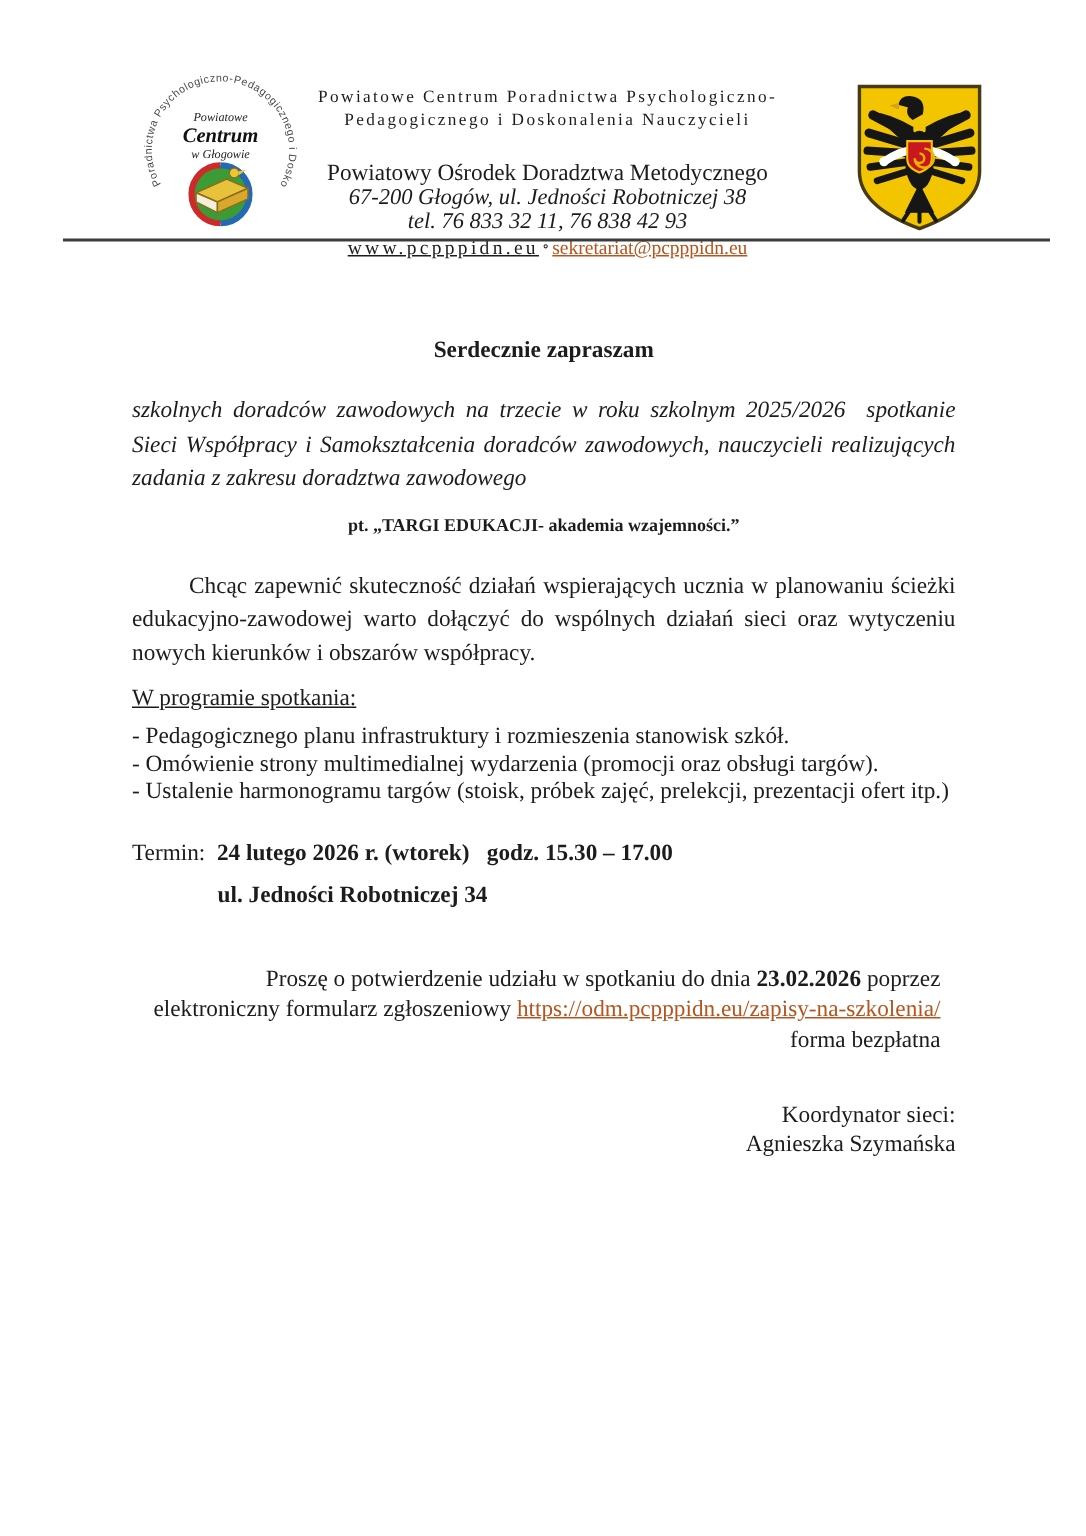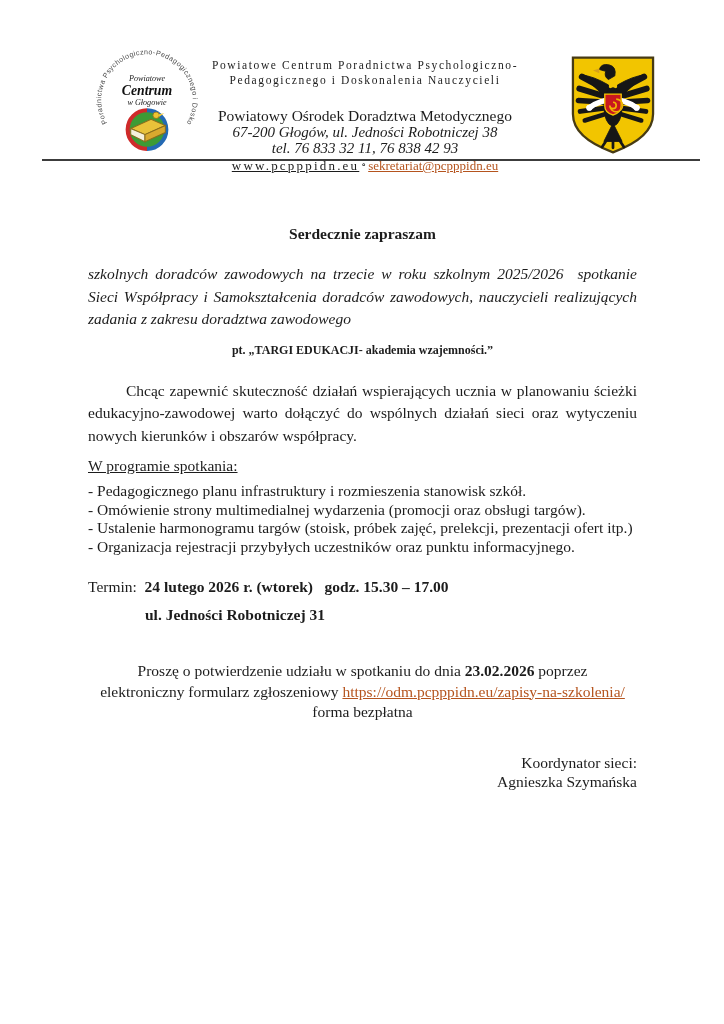--- a/index.html
+++ b/index.html
@@ -32,21 +32,21 @@
   .event-title{margin-top:9px;text-align:center;font-weight:bold;font-size:12px;line-height:20px;}
   .para{margin-top:20px;text-align:justify;text-indent:38px;line-height:22.5px;}
   .program-heading{margin-top:9px;text-decoration:underline;line-height:19px;}
   .program-list{margin:7px 0 0 0;padding:0;list-style:none;}
   .program-list li{line-height:18.5px;}
   .details{margin-top:21px;}
   .detail-row{line-height:19px;margin-bottom:9px;}
   .pre{white-space:pre-wrap;}
   .bold{font-weight:bold;}
   .place-line2{margin-left:57px;}
-  .rsvp{margin-top:37px;text-align:center;line-height:20.5px;padding:0 10px;}
+  .rsvp{margin-top:37px;text-align:right;line-height:20.5px;padding:0 10px;}
   .form-link{color:#b5541e;text-decoration:underline;cursor:pointer;}
   .signature{margin-top:30px;text-align:right;}
   .signature-inner{display:inline-block;line-height:19px;}
   
   .ring-text{font-size:7px;letter-spacing:0.4px;fill:#4a4a4a;font-family:"Liberation Sans",sans-serif;}
   .logo-small{font-size:8px;font-style:italic;fill:#222;}
   .logo-main{font-size:13.5px;font-style:italic;font-weight:bold;fill:#111;}
 </style>
 </head>
 <body>
@@ -139,28 +139,27 @@
     <div class="event-title">pt. „TARGI EDUKACJI- akademia wzajemności.”</div>
 
     <div class="para">Chcąc zapewnić skuteczność działań wspierających ucznia w planowaniu ścieżki edukacyjno-zawodowej warto dołączyć do wspólnych działań sieci oraz wytyczeniu nowych kierunków i obszarów współpracy.</div>
 
     <div class="program-heading">W programie spotkania:</div>
 
     <ul class="program-list">
       <li>- Pedagogicznego planu infrastruktury i rozmieszenia stanowisk szkół.</li>
       <li>- Omówienie strony multimedialnej wydarzenia (promocji oraz obsługi targów).</li>
       <li>- Ustalenie harmonogramu targów (stoisk, próbek zajęć, prelekcji, prezentacji ofert itp.)</li>
-      <li>- Organizacja rejestracji przybyłych uczestników oraz punktu informacyjnego.</li>
     </ul>
 
     <div class="details">
       <div class="detail-row">
         <span class="pre">Termin:  </span><span class="bold pre">24 lutego 2026 r. (wtorek)   godz. 15.30 – 17.00</span>
       </div>
-      <div class="detail-row place-line2 bold">ul. Jedności Robotniczej 31</div>
+      <div class="detail-row place-line2 bold">ul. Jedności Robotniczej 34</div>
     </div>
 
     <div class="rsvp">
       <span>Proszę o potwierdzenie udziału w spotkaniu do dnia </span><span class="bold">23.02.2026</span><span> poprzez elektroniczny formularz zgłoszeniowy </span><a class="form-link">https://odm.pcpppidn.eu/zapisy-na-szkolenia/</a><span class="pre">   forma bezpłatna</span>
     </div>
 
     <div class="signature">
       <div class="signature-inner">
         <div>Koordynator sieci:</div>
         <div>Agnieszka Szymańska</div>

